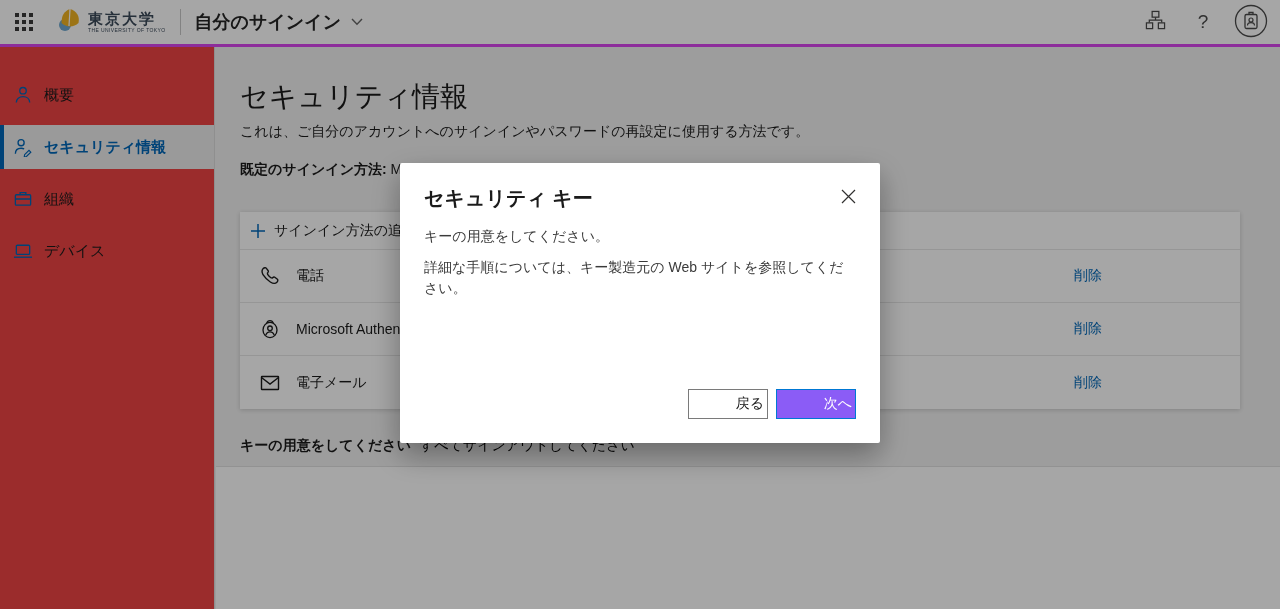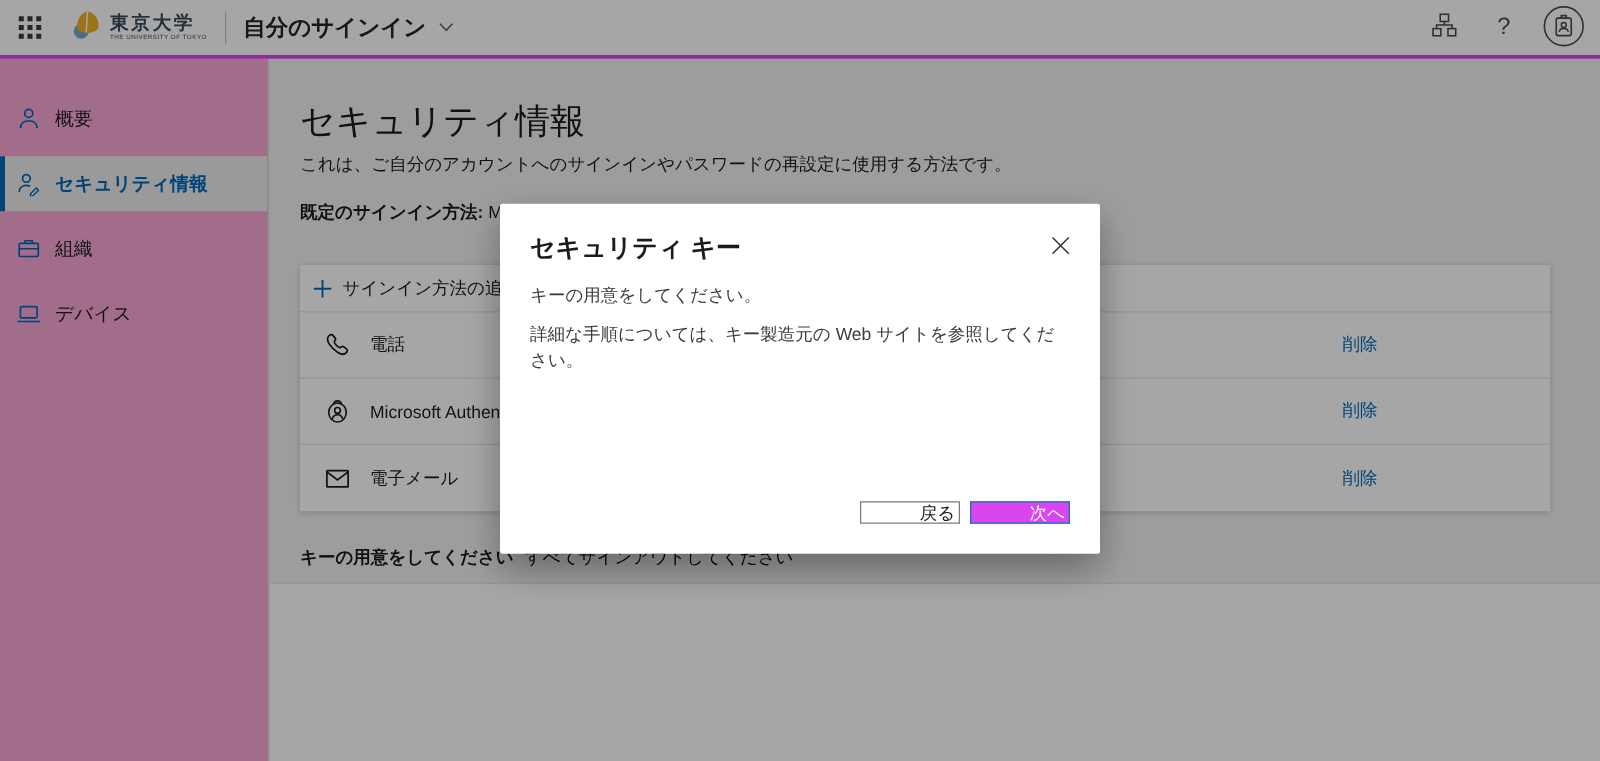--- a/index.html
+++ b/index.html
@@ -19,21 +19,21 @@
   .brand-en { font-size:5px; color:#3b4a5a; letter-spacing:.4px; margin-top:2px; }
   .tb-divider { width:1px; height:26px; background:#c8c8c8; margin:0 14px; }
   .tb-title { font-size:18px; font-weight:600; color:#252525; }
   .tb-chevron { margin-left:10px; display:flex; }
   .tb-right { margin-left:auto; display:flex; align-items:center; gap:10px; padding-right:10px; }
   .tb-icon-btn { width:38px; height:38px; display:flex; align-items:center; justify-content:center;
     background:none; border:none; cursor:pointer; color:#4a4a4a; }
   .help-glyph { font-size:19px; color:#4a4a4a; font-weight:400; }
 
   
-  .sidebar { position:absolute; top:47px; left:0; width:215px; bottom:0; background:#f9a8d4;
+  .sidebar { position:absolute; top:47px; left:0; width:215px; bottom:0; background:#ef4444;
     border-right:1px solid #dcdcdc; padding-top:26px; }
   .nav-item { height:44px; margin-bottom:8px; display:flex; align-items:center; gap:11px;
     padding-left:13px; font-size:15px; color:#1b1b1b; cursor:pointer; }
   .nav-item .nv-icon { color:#0067b8; display:flex; }
   .nav-item.selected { background:#ededed; border-left:4px solid #0067b8; padding-left:9px;
     color:#0067b8; font-weight:700; }
 
   
   .main { position:absolute; left:216px; top:47px; right:0; bottom:0; background:#f2f2f2; }
   .content-footer { position:absolute; left:0; right:0; top:419px; bottom:0; background:#fff;
@@ -65,24 +65,24 @@
   .overlay { position:fixed; top:0; left:0; right:0; bottom:0; background:rgba(0,0,0,.35); z-index:50; }
   .modal { position:fixed; left:400px; top:163px; width:480px; height:280px; background:#fff;
     z-index:60; border-radius:2px; box-shadow:0 12px 30px rgba(0,0,0,.35); }
   .modal-header { display:flex; justify-content:space-between; align-items:flex-start;
     padding:22px 20px 0 24px; }
   .modal-title { font-size:20px; font-weight:700; color:#1b1b1b; }
   .modal-close { background:none; border:none; cursor:pointer; padding:4px; display:flex; color:#323130; }
   .modal-body { padding:14px 24px 0 24px; }
   .modal-body p { font-size:14px; line-height:21px; color:#3b3b3b; margin-bottom:10px; }
   .modal-footer { position:absolute; right:24px; bottom:24px; display:flex; gap:8px; }
-  .btn { min-width:80px; height:18px; font-size:14px; cursor:pointer;
+  .btn { min-width:80px; height:30px; font-size:14px; cursor:pointer;
     font-family:Liberation Serif, serif;padding-left:44px; }
   .btn-secondary { background:#fff; border:1px solid #7a7a7a; color:#1b1b1b; }
-  .btn-primary { background:#d946ef; border:1px solid #0078d4; color:#fff; }
+  .btn-primary { background:#8b5cf6; border:1px solid #0078d4; color:#fff; }
 </style>
 </head>
 <body>
 
 <header class="topbar">
   <button class="waffle-btn">
     <span class="waffle">
       <span></span>
         <span></span>
         <span></span>

